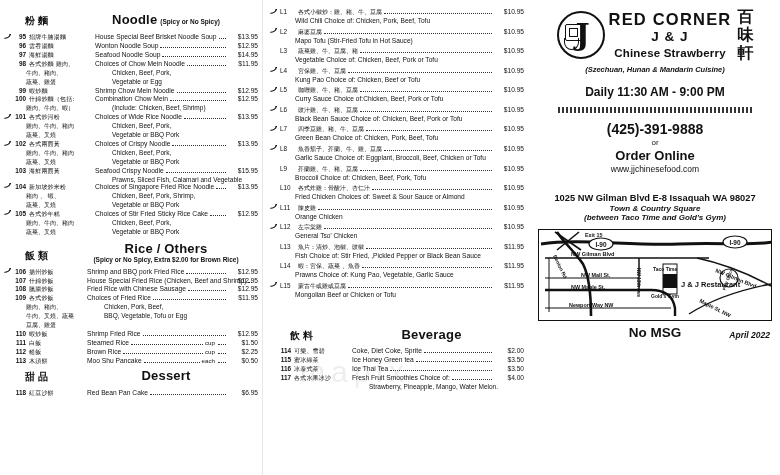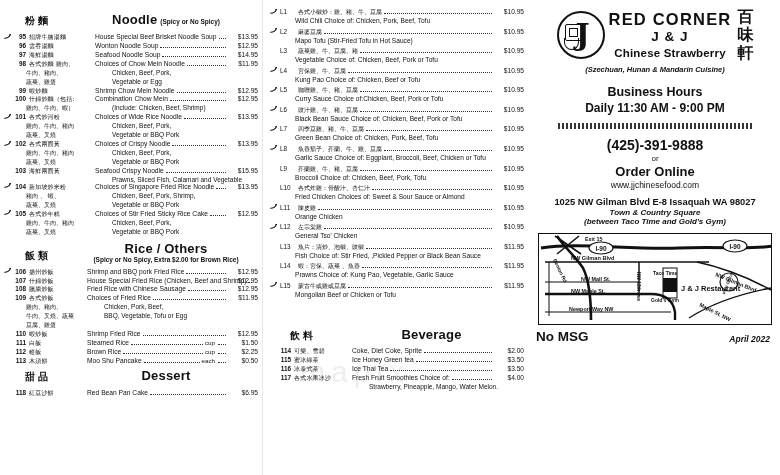--- a/index.html
+++ b/index.html
@@ -84,28 +84,28 @@
   .bh .h{font-size:12px;font-weight:bold;margin-top:2px;}
 
   .rule{height:6px;margin:8px 22px 8px 22px;
         background:repeating-linear-gradient(90deg,#111 0 2px,#fff 2px 4px);
         opacity:.85;}
 
   .phone{text-align:center;font-size:14px;font-weight:bold;margin-top:2px;}
   .or{text-align:center;font-size:8px;margin-top:1px;}
   .oo{text-align:center;font-size:13px;font-weight:bold;margin-top:1px;}
   .web{text-align:center;font-size:8.5px;margin-top:1px;}
-  .addr{text-align:center;font-size:9.3px;font-weight:bold;margin-top:7px;}
+  .addr{text-align:center;font-size:9.3px;font-weight:bold;margin-top:19px;}
   .addr2{text-align:center;font-size:8px;font-style:italic;font-weight:bold;margin-top:1px;}
   .addr3{text-align:center;font-size:8px;font-style:italic;font-weight:bold;}
 
   .map{position:relative;margin:7px 2px 0 2px;height:90px;border:1.2px solid #111;
        background:#fff;overflow:hidden;}
   .map svg{display:block;}
-  .footer{display:flex;align-items:baseline;margin-top:4px;position:relative;}
+  .footer{display:flex;align-items:baseline;justify-content:center;margin-top:4px;position:relative;}
   .nomsg{font-size:13.5px;font-weight:bold;}
   .date{position:absolute;right:4px;bottom:0;font-size:8.5px;font-style:italic;font-weight:bold;}
 
   .wm{position:absolute;left:300px;top:355px;font-size:30px;color:rgba(120,120,120,.13);
       letter-spacing:6px;pointer-events:none;font-family:"Liberation Sans",sans-serif;}
 </style>
 </head>
 <body>
 
 <div class="page">
@@ -694,21 +694,20 @@
       </div>
       <div class="cn-vert">
         <div>百</div>
         <div>味</div>
         <div>軒</div>
       </div>
     </div>
     <div class="tagline">(Szechuan, Hunan &amp; Mandarin Cuisine)</div>
 
     <div class="bh">
-      <div class="t">Business Hours</div>
       <div class="h">Daily  11:30 AM - 9:00 PM</div>
     </div>
 
     <div class="rule"></div>
 
     <div class="phone">(425)-391-9888</div>
     <div class="or">or</div>
     <div class="oo">Order Online</div>
     <div class="web">www.jjchinesefood.com</div>
 

